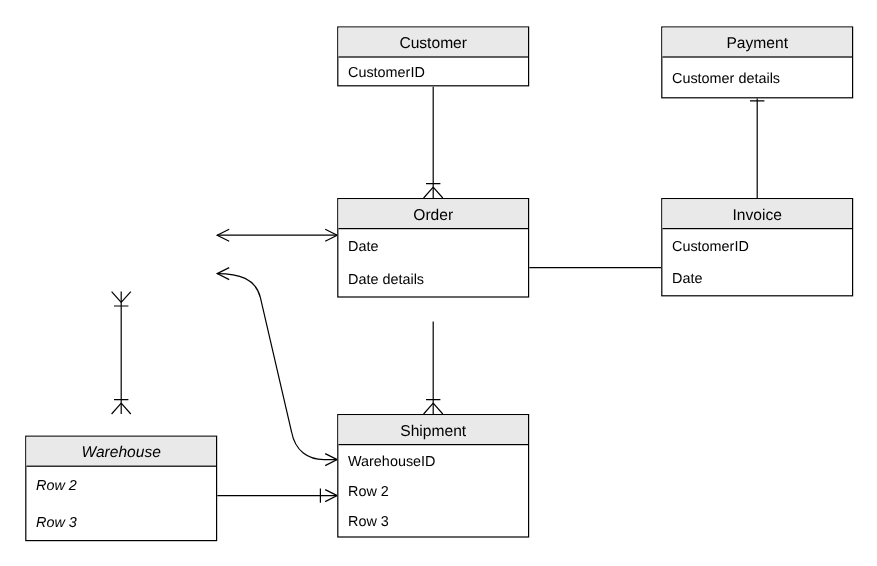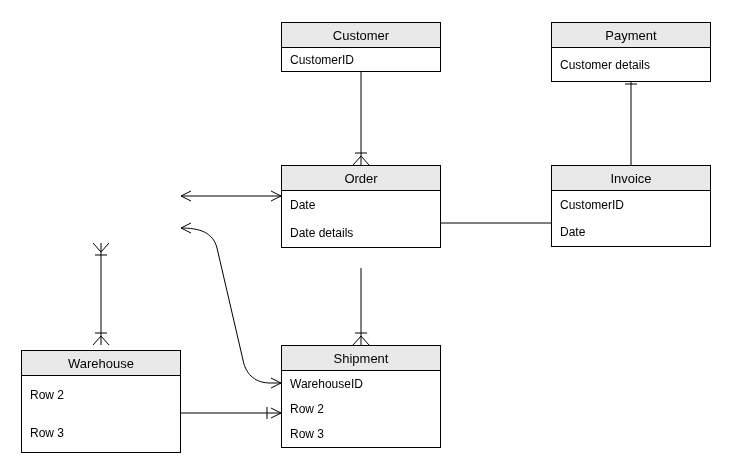--- a/index.html
+++ b/index.html
@@ -38,21 +38,21 @@
     align-items: center;
     padding-left: 8px;
     font-size: 12px;
   }
   
   #entity-customer  { left: 281px; top: 22px;  height: 50px; }
   #entity-payment   { left: 551px; top: 22px;  height: 60px; }
   #entity-product   { left: 21px;  top: 165px; height: 78px; }
   #entity-order     { left: 281px; top: 165px; height: 83px; }
   #entity-invoice   { left: 551px; top: 165px; height: 82px; }
-  #entity-warehouse { left: 21px;  top: 350px; height: 103px; }
+  #entity-warehouse { left: 21px;  top: 363px; height: 88px; font-style: italic; }
   #entity-shipment  { left: 281px; top: 345px; height: 103px; }
   #edges {
     position: absolute;
     left: 0; top: 0;
     width: 731px; height: 472px;
     pointer-events: none;
   }
   #edges path { stroke: #000000; stroke-width: 1; fill: none; }
 </style>
 </head>

